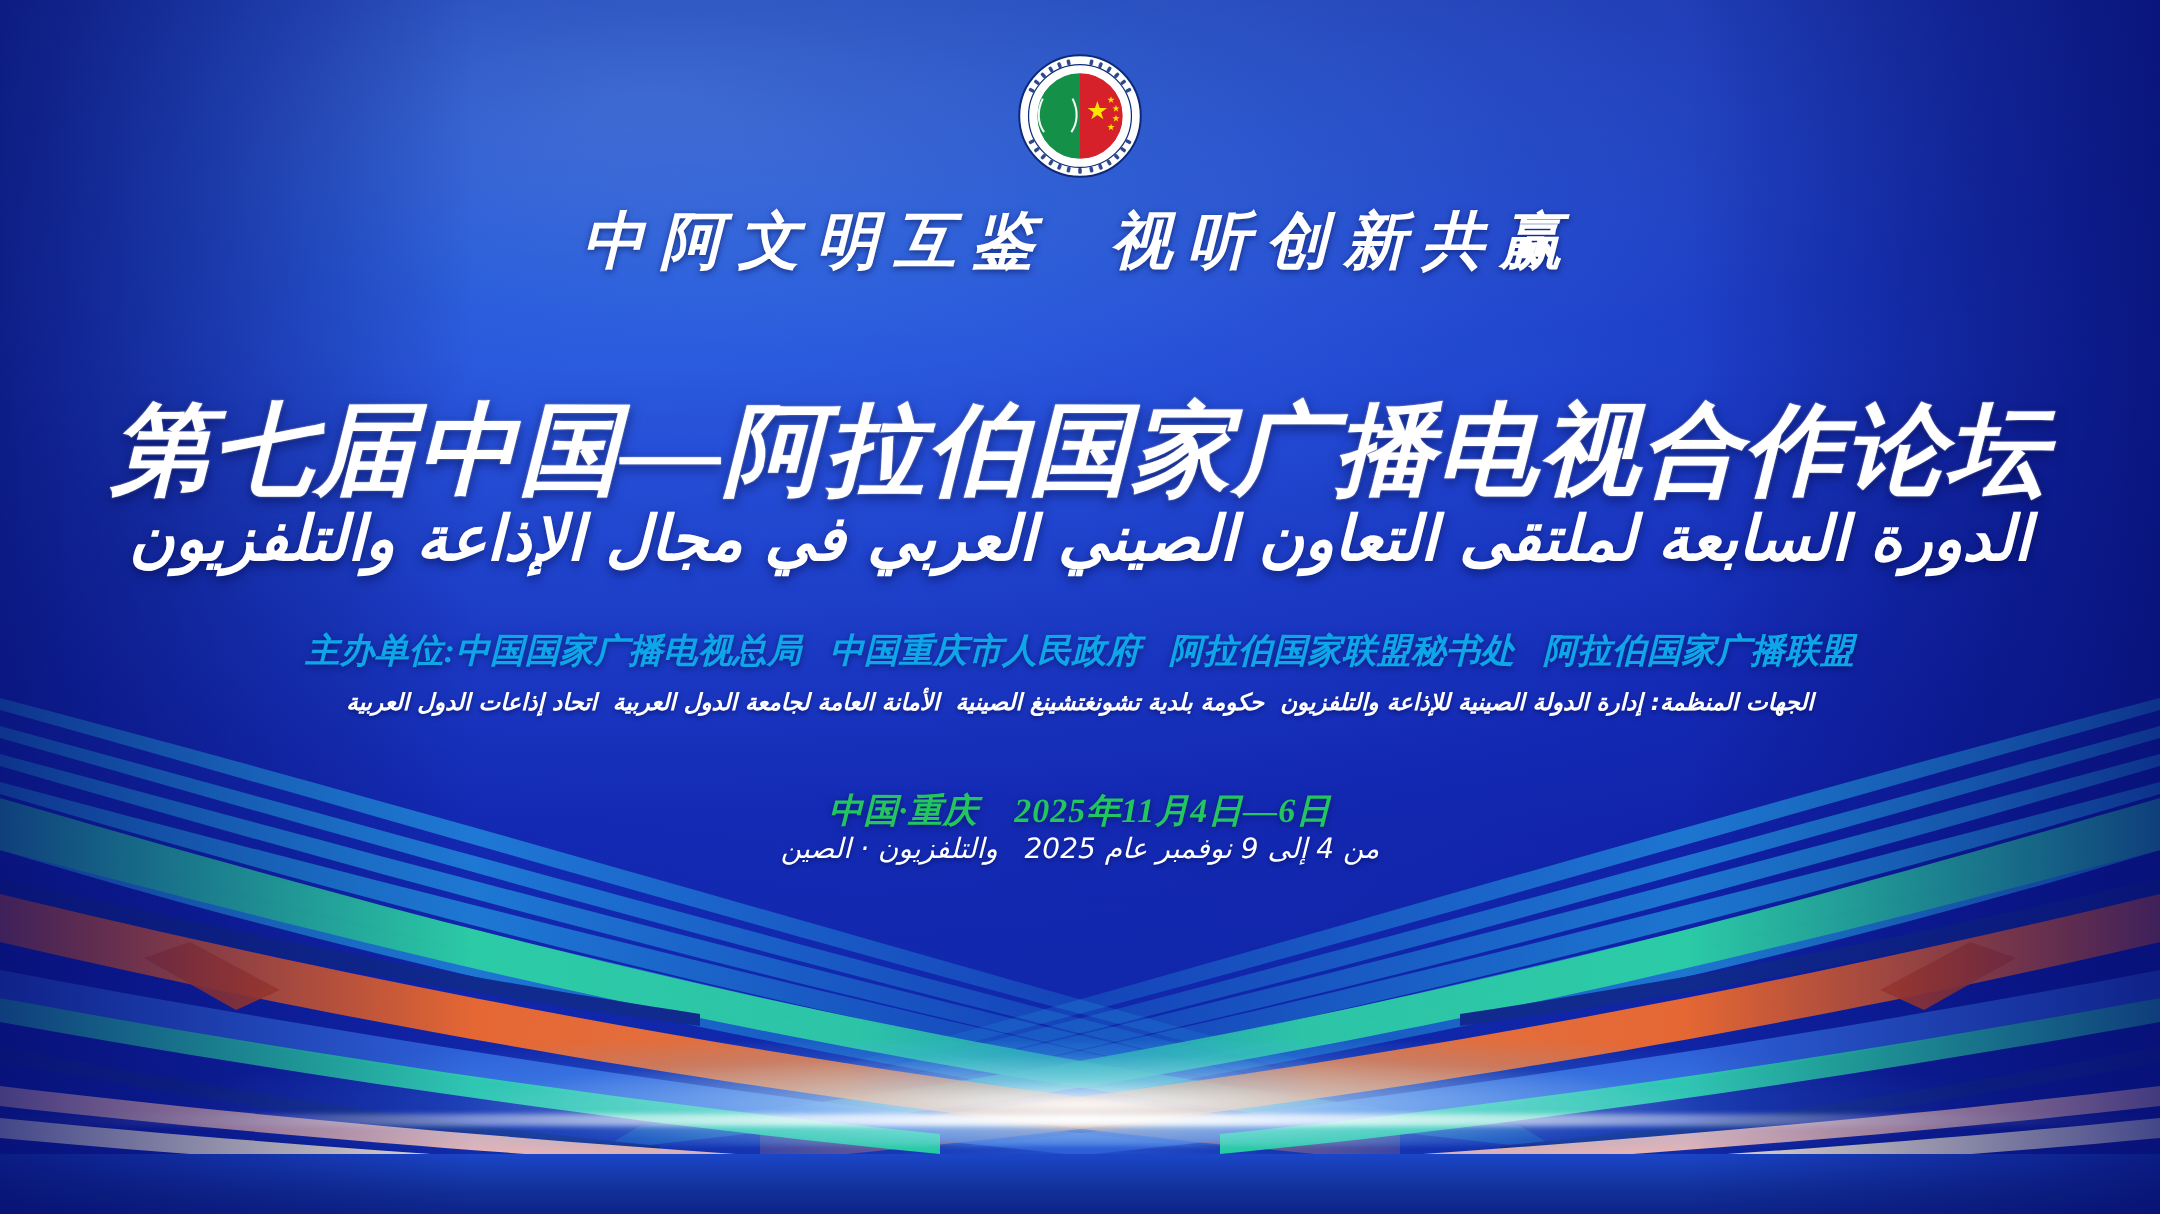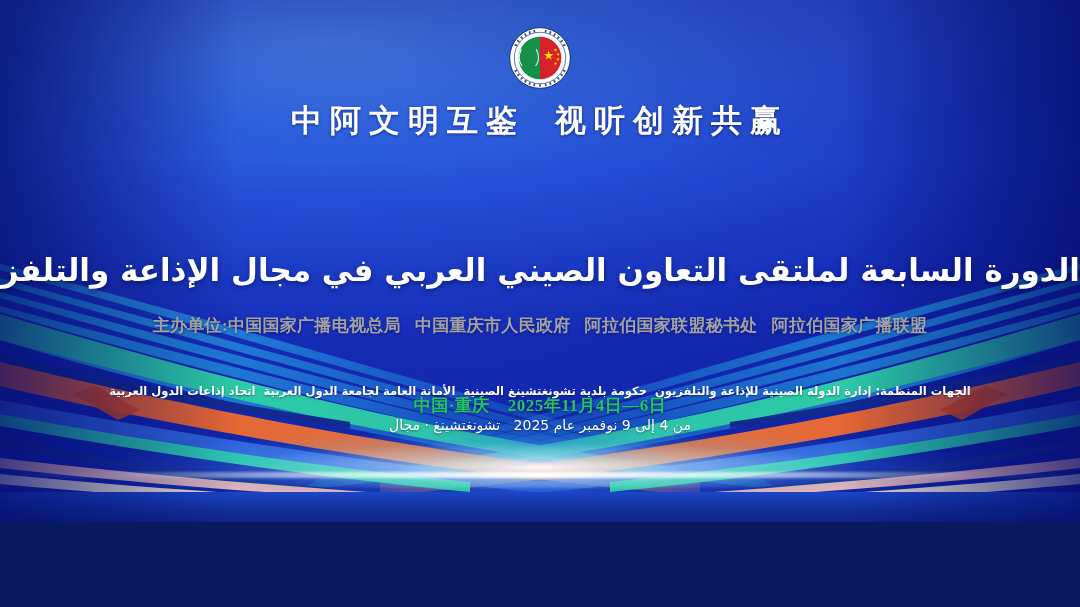--- a/index.html
+++ b/index.html
@@ -1,23 +1,24 @@
 <!DOCTYPE html>
 <html lang="zh"><head>
 <meta charset="utf-8">
 <title>Forum Backdrop</title>
 <style>
   html,body{margin:0;padding:0;background:#0a1a5e;}
   *{box-sizing:border-box;}
   #stage{
     position:relative;
-    width:1080px;height:522px;
+    width:1080px;height:607px;
     overflow:hidden;
     font-family:"Liberation Sans",sans-serif;
     background:#1232b4;
+    font-style:italic;
   }
   
   .bg-base{
     position:absolute;inset:0;
     background:
       radial-gradient(135% 95% at 30% 8%, #4b82ee 0%, #3067e4 16%, #2650d8 30%, #1c3cc6 46%, #142ab4 62%, #0f1fa4 78%, #0b1794 100%);
   }
   .bg-vign{
     position:absolute;inset:0;
     background:
@@ -96,38 +97,37 @@
     text-align:center;color:#ffffff;
     direction:rtl;
     font-family:"DejaVu Sans",sans-serif;
     font-size:31px;font-weight:700;
     text-shadow:0 2px 5px rgba(0,8,60,.5);
     white-space:nowrap;
   }
 
   .org-cn{
     position:absolute;top:314px;left:0;right:0;
-    text-align:center;color:#a3a3a3;
+    text-align:center;color:#0ea5e9;
     font-family:"Liberation Serif",serif;
     font-size:17px;font-weight:700;
     letter-spacing:.3px;
     text-shadow:0 1px 3px rgba(0,8,60,.5);
     white-space:nowrap;
   }
   .org-cn .sp{display:inline-block;width:14px;}
 
   .org-ar{
     position:absolute;top:344px;left:0;right:0;
     text-align:center;color:#ffffff;
     direction:rtl;
     font-family:"DejaVu Sans",sans-serif;
     font-size:11.5px;font-weight:700;
     text-shadow:0 1px 2px rgba(0,8,60,.45);
     white-space:nowrap;
-    margin-top:40px;
   }
 
   .where-cn{
     position:absolute;top:394px;left:0;right:0;
     text-align:center;color:#22c55e;
     font-family:"Liberation Serif",serif;
     font-size:17px;font-weight:700;
     letter-spacing:.5px;
     text-shadow:0 1px 3px rgba(0,8,60,.5);
     white-space:nowrap;
@@ -330,25 +330,26 @@
           <polygon points="79,41 79.7,43.1 81.9,43.1 80.1,44.4 80.8,46.5 79,45.2 77.2,46.5 77.9,44.4 76.1,43.1 78.3,43.1"></polygon>
           <polygon points="79,49 79.7,51.1 81.9,51.1 80.1,52.4 80.8,54.5 79,53.2 77.2,54.5 77.9,52.4 76.1,51.1 78.3,51.1"></polygon>
           <polygon points="75,56 75.7,58.1 77.9,58.1 76.1,59.4 76.8,61.5 75,60.2 73.2,61.5 73.9,59.4 72.1,58.1 74.3,58.1"></polygon>
         </g>
       </svg>
     </div>
 
     <div class="tagline-cn"><span>中阿文明互鉴</span><span class="gap"></span><span>视听创新共赢</span></div>
 
 
+    <div class="title-cn">第七届中国—阿拉伯国家广播电视合作论坛</div>
 
     <div class="title-ar">الدورة السابعة لملتقى التعاون الصيني العربي في مجال الإذاعة والتلفزيون</div>
 
     <div class="org-cn"><span>主办单位:</span><span>中国国家广播电视总局</span><span class="sp"></span><span>中国重庆市人民政府</span><span class="sp"></span><span>阿拉伯国家联盟秘书处</span><span class="sp"></span><span>阿拉伯国家广播联盟</span></div>
 
     <div class="org-ar"><span>الجهات المنظمة:</span>&nbsp;<span>إدارة الدولة الصينية للإذاعة والتلفزيون</span>&nbsp;&nbsp;<span>حكومة بلدية تشونغتشينغ الصينية</span>&nbsp;&nbsp;<span>الأمانة العامة لجامعة الدول العربية</span>&nbsp;&nbsp;<span>اتحاد إذاعات الدول العربية</span></div>
 
     <div class="where-cn"><span>中国·重庆</span><span class="sp"></span><span>2025年11月4日—6日</span></div>
 
-    <div class="where-ar"><span>من 4 إلى 9 نوفمبر عام 2025</span>&nbsp;&nbsp;&nbsp;<span>تشونغتشينغ · مجال</span></div>
+    <div class="where-ar"><span>من 4 إلى 9 نوفمبر عام 2025</span>&nbsp;&nbsp;&nbsp;<span>والتلفزيون · الصين</span></div>
 
   </div>
 </div>
 
 </body></html>

